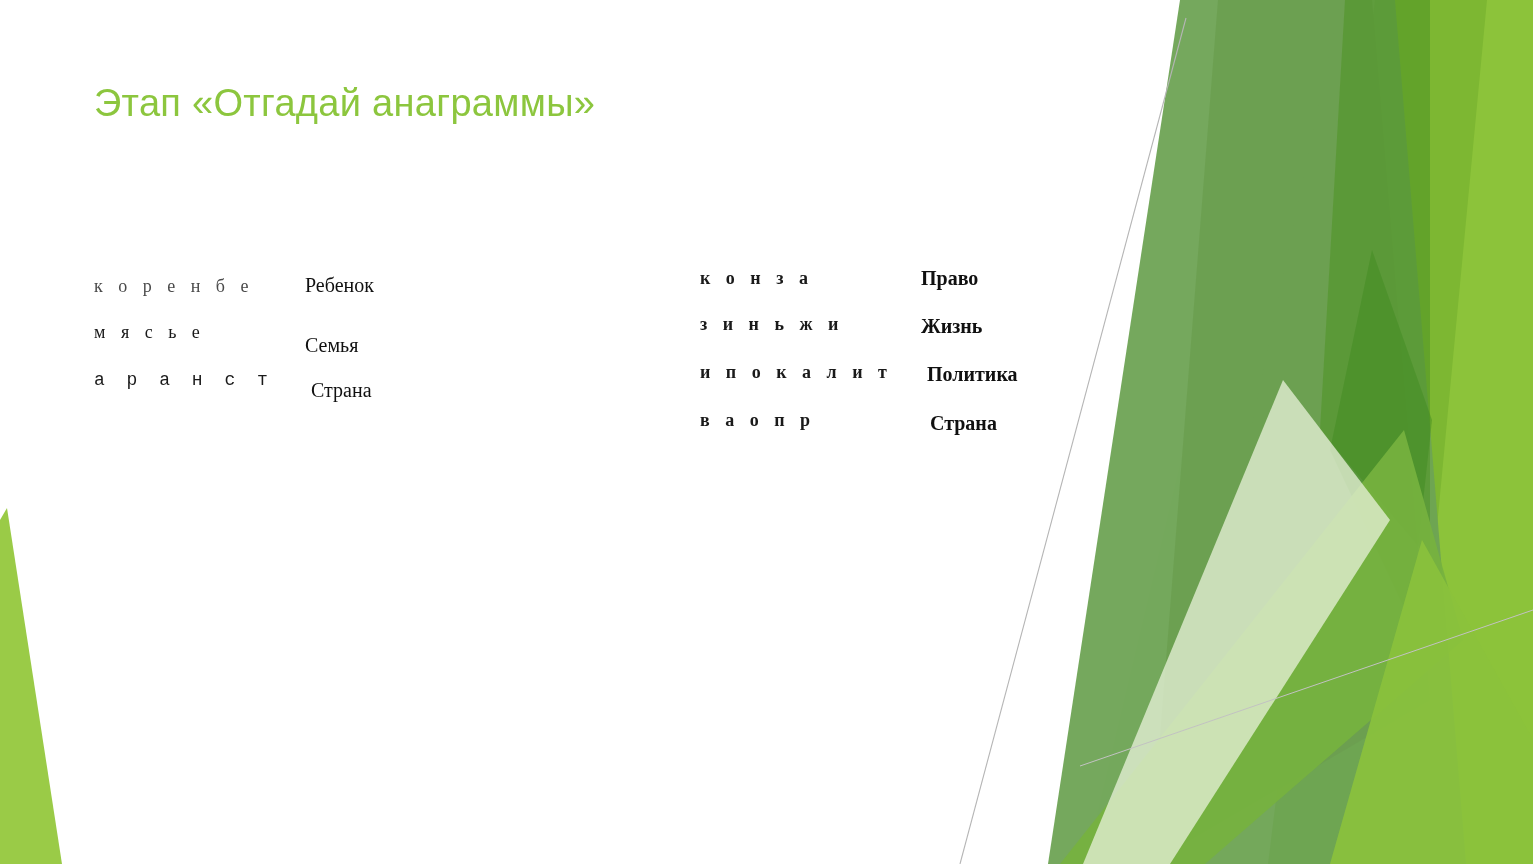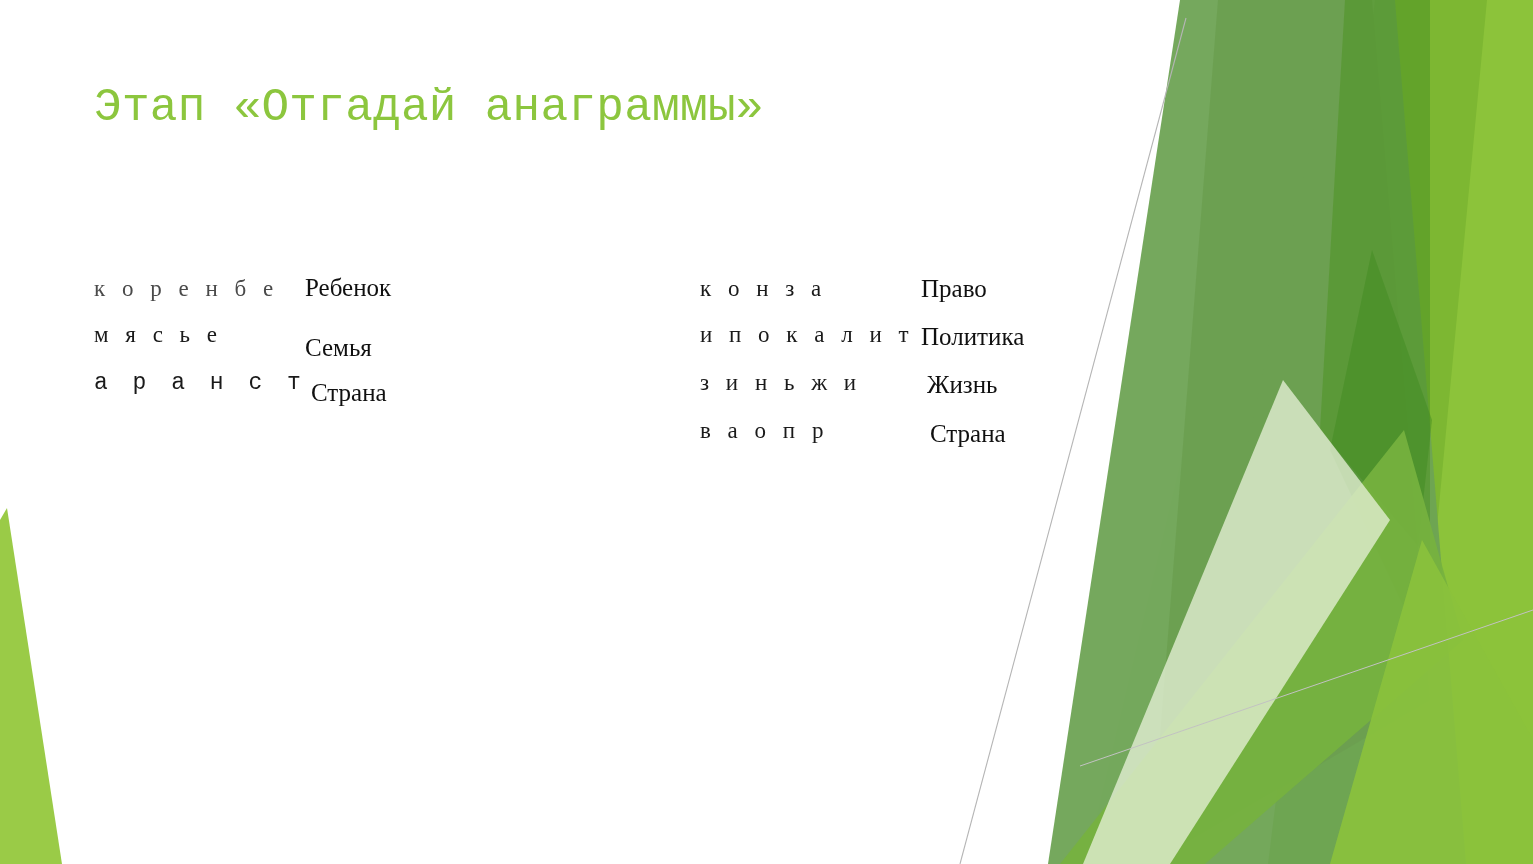--- a/index.html
+++ b/index.html
@@ -23,53 +23,53 @@
     width: 1533px;
     height: 864px;
     pointer-events: none;
   }
 
   
   #title {
     position: absolute;
     left: 94px;
     top: 82px;
-    font-family: Liberation Mono, monospace;
-    font-size: 46px;
+    font-family: Liberation Sans, sans-serif;
+    font-size: 38px;
     font-weight: 400;
     letter-spacing: 0.3px;
     color: #8CC63E;
     white-space: nowrap;
   }
 
   
   .col {
     position: absolute;
     font-family: "Liberation Serif", "DejaVu Serif", serif;
   }
   #col-left  { left: 94px;  top: 276px; width: 560px; }
-  #col-right { left: 700px; top: 276px; width: 560px; }
+  #col-right { left: 700px; top: 268px; width: 560px; font-weight: bold; }
 
   .pair {
     position: relative;
     height: 46px;
   }
   .scrambled {
     position: absolute;
     left: 0;
     top: 0;
-    font-size: 23px;
+    font-size: 18px;
     letter-spacing: 5.5px;
     color: #1a1a1a;
     white-space: nowrap;
   }
   .answer {
     position: absolute;
     top: 0;
-    font-size: 25px;
+    font-size: 20px;
     color: #101010;
     white-space: nowrap;
   }
 
   
   #col-left .pair:nth-child(1) .scrambled { color: #4a4a4a; }
   #col-left .pair:nth-child(1) .answer { left: 211px; top: -2px; }
   #col-left .pair:nth-child(2) .answer { left: 211px; top: 12px; }
   #col-left .pair:nth-child(3) .answer { left: 217px; top: 11px; }
   #col-left .pair:nth-child(4) .answer { left: 211px; top: 3px; }
@@ -134,26 +134,26 @@
       <span class="answer">Страна</span>
     </div>
   </div>
 
   <div class="col" id="col-right">
     <div class="pair">
       <span class="scrambled">к о н з а</span>
       <span class="answer">Право</span>
     </div>
     <div class="pair">
+      <span class="scrambled">з и н ь ж и</span>
+      <span class="answer">Жизнь</span>
+    </div>
+    <div class="pair">
       <span class="scrambled">и п о к а л и т</span>
       <span class="answer">Политика</span>
-    </div>
-    <div class="pair">
-      <span class="scrambled">з и н ь ж и</span>
-      <span class="answer">Жизнь</span>
     </div>
     <div class="pair">
       <span class="scrambled">в а о п р</span>
       <span class="answer">Страна</span>
     </div>
   </div>
 
 </div>
 
 </body></html>

